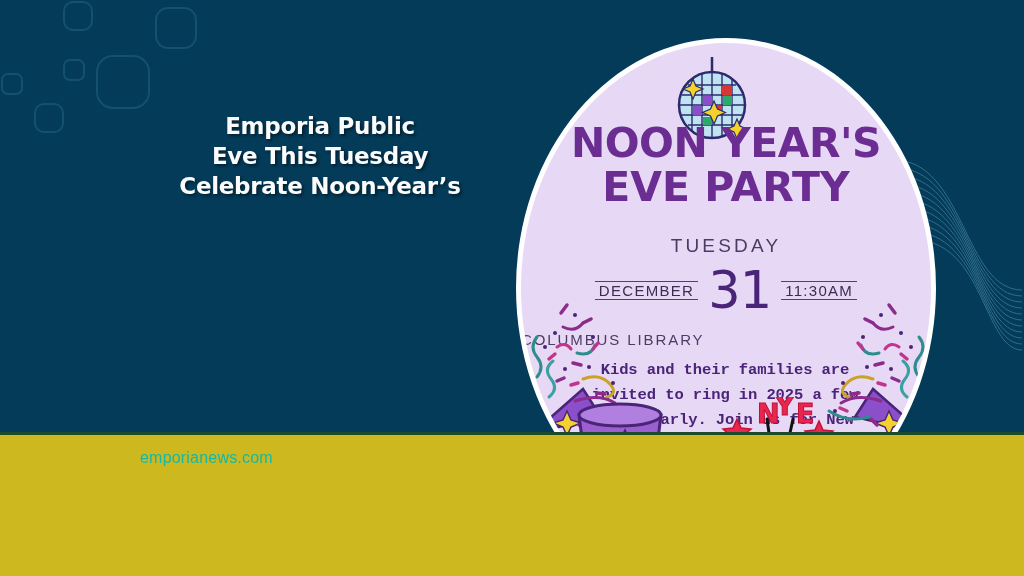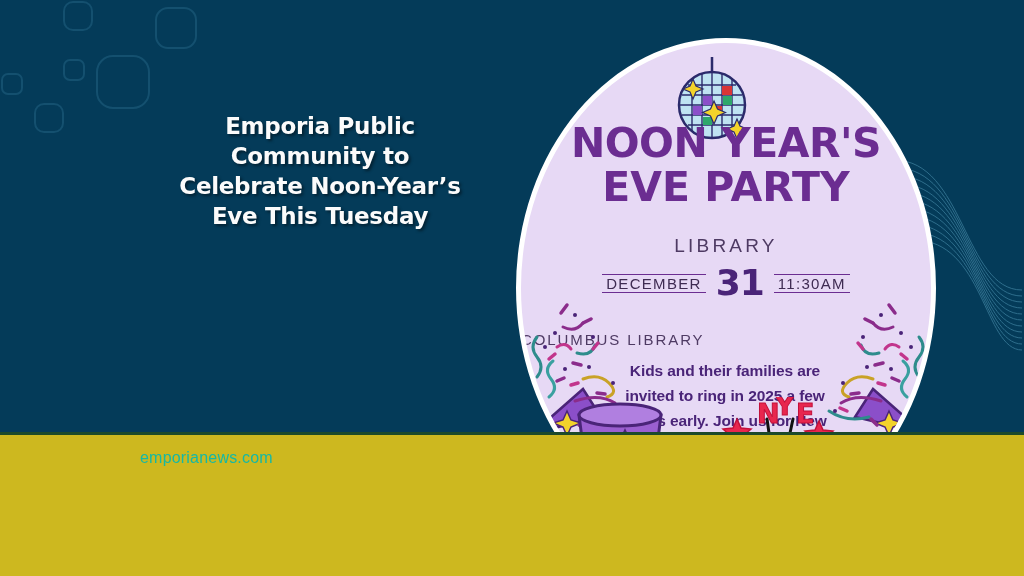--- a/index.html
+++ b/index.html
@@ -97,38 +97,38 @@
     border-top:1.5px solid #6B2D91;
     border-bottom:1.5px solid #6B2D91;
     color:#3E2B52;
     font-size:15px;
     letter-spacing:1.3px;
     white-space:nowrap;
   }
   #day-number {
     color:#4A2478;
     font-family:"DejaVu Sans", sans-serif;
-    font-weight:bold;
-    font-size:36px;
+    font-weight:normal;
+    font-size:51px;
     line-height:1;
     letter-spacing:-1px;
   }
 
   #venue {
     left:0; right:0; top:288px;
     color:#4E3A63;
     font-size:15px;
     letter-spacing:1.9px;
   }
 
   #blurb {
     left:44px; right:46px; top:315px;
     text-align:center;
     color:#4A2478;
-    font-family:Liberation Sans, sans-serif;
+    font-family:Liberation Mono, monospace;
     font-weight:bold;
     font-size:15.5px;
     line-height:1.62;
     letter-spacing:-.1px;
   }
   #blurb span { display:block; white-space:nowrap; }
 
   
   #discoball   { left:148px; top:14px;  width:86px;  height:86px; }
   #popper-left { left:6px;   top:250px; width:130px; height:150px; }
@@ -160,23 +160,22 @@
   <path d="M10 220 C70 220 70 100 140 100 C210 100 210 220 258 220"></path>
   <path d="M10 226 C72 226 72 108 142 108 C212 108 212 226 258 226"></path>
   <path d="M10 232 C74 232 74 116 144 116 C214 116 214 232 258 232"></path>
   <path d="M10 238 C76 238 76 124 146 124 C216 124 216 238 258 238"></path>
   <path d="M10 244 C78 244 78 132 148 132 C218 132 218 244 258 244"></path>
   <path d="M10 250 C80 250 80 140 150 140 C220 140 220 250 258 250"></path>
 </svg>
 
 <div id="headline">
   <span>Emporia Public</span>
-  <span>Community to</span>
+  <span>Eve This Tuesday</span>
   <span>Celebrate Noon-Year’s</span>
-  <span>Eve This Tuesday</span>
 </div>
 
 <div id="poster-wrap">
   <div id="poster">
 
     <div id="table-band" class="p-abs"></div>
 
     <svg id="discoball" class="p-abs" viewBox="0 0 86 86">
       <line x1="43" y1="0" x2="43" y2="14" stroke="#2B2A6B" stroke-width="2.5"></line>
       <circle cx="43" cy="48" r="33" fill="#BFE3F2" stroke="#2B2A6B" stroke-width="2.5"></circle>
@@ -203,21 +202,21 @@
         <path d="M45 44 l3.5 8 8 3.5 -8 3.5 -3.5 8 -3.5 -8 -8 -3.5 8 -3.5 z"></path>
         <path d="M68 62 l3 7 7 3 -7 3 -3 7 -3 -7 -7 -3 7 -3 z"></path>
       </g>
     </svg>
 
     <div id="poster-title" class="p-abs">
       <div class="l1">NOON YEAR'S</div>
       <div class="l2">EVE PARTY</div>
     </div>
 
-    <div id="weekday" class="p-abs">LIBRARY</div>
+    <div id="weekday" class="p-abs">TUESDAY</div>
 
     <div id="date-row" class="p-abs">
       <div class="date-side">DECEMBER</div>
       <div id="day-number">31</div>
       <div class="date-side">11:30AM</div>
     </div>
 
     <div id="venue" class="p-abs">COLUMBUS LIBRARY</div>
 
     <div id="blurb" class="p-abs">

